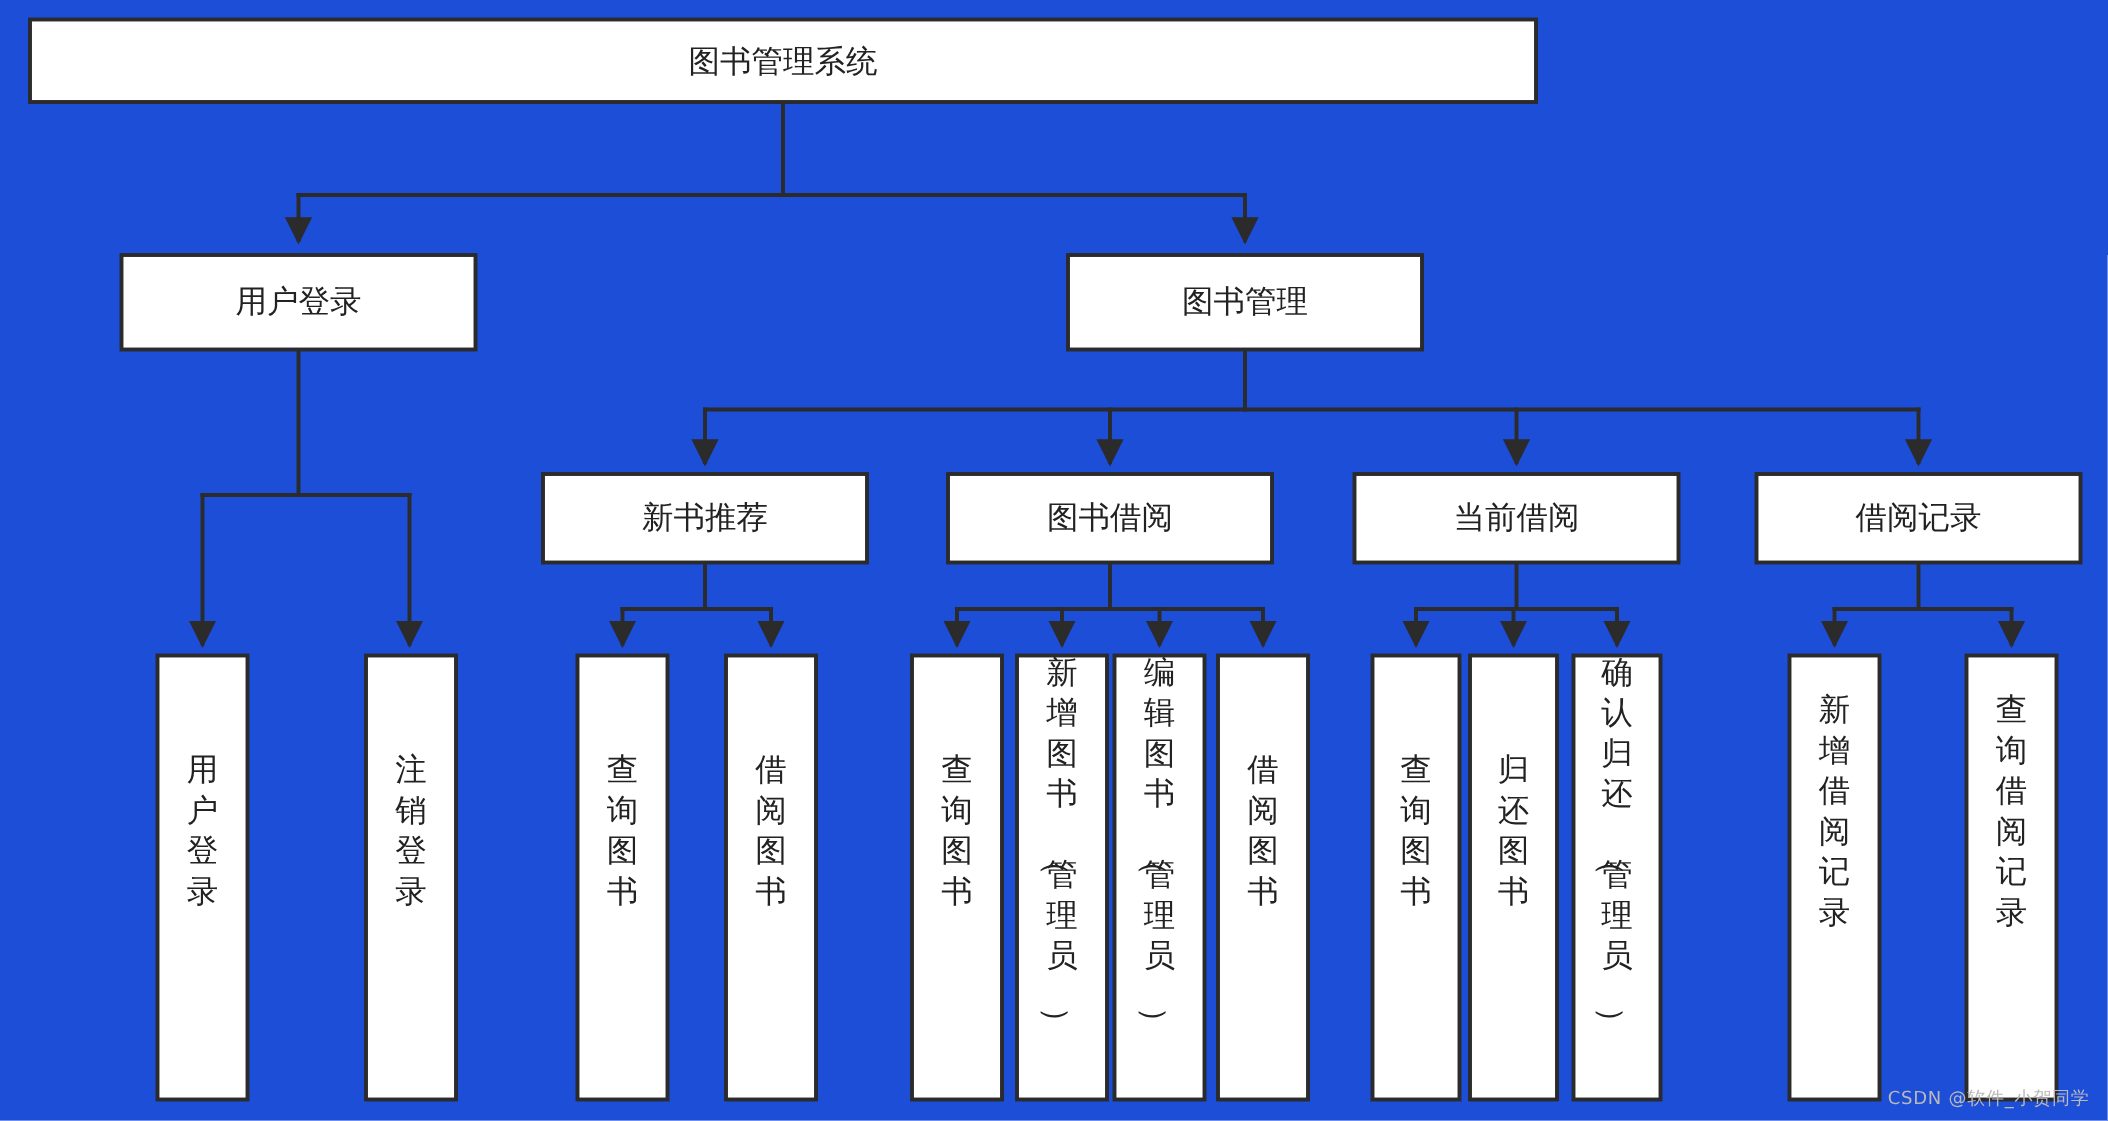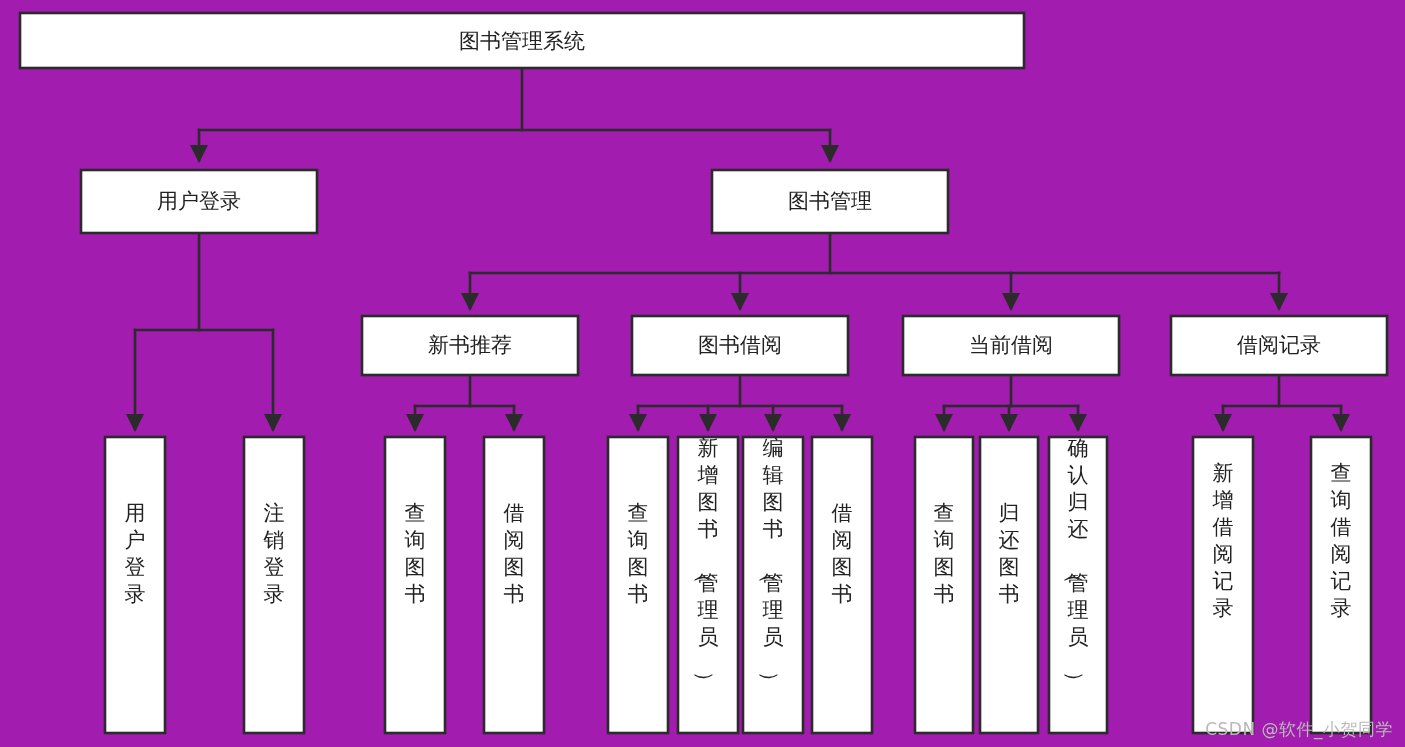--- a/index.html
+++ b/index.html
@@ -11,21 +11,21 @@
   body {
     width: 1405px;
     height: 747px;
     font-family: "DejaVu Sans", "Liberation Sans", sans-serif;
     overflow: hidden;
   }
   #diagram-root {
     position: relative;
     width: 1405px;
     height: 747px;
-    background: #a21caf;
+    background: #1d4ed8;
   }
   svg#flow-svg {
     position: absolute;
     left: 0;
     top: 0;
     width: 1405px;
     height: 747px;
     display: block;
   }
   .node-box {
@@ -50,21 +50,21 @@
     font-family: "DejaVu Sans", "Liberation Sans", sans-serif;
     font-size: 21px;
     fill: #222222;
     text-anchor: middle;
   }
   .watermark-text {
     position: absolute;
     right: 12px;
     bottom: 6px;
     font-family: "DejaVu Sans", "Liberation Sans", sans-serif;
-    font-size: 17px;
+    font-size: 12px;
     color: #b9b9b9;
     letter-spacing: 0.5px;
     white-space: nowrap;
     pointer-events: none;
   }
 </style>
 </head>
 <body>
 
 <div id="diagram-root">

